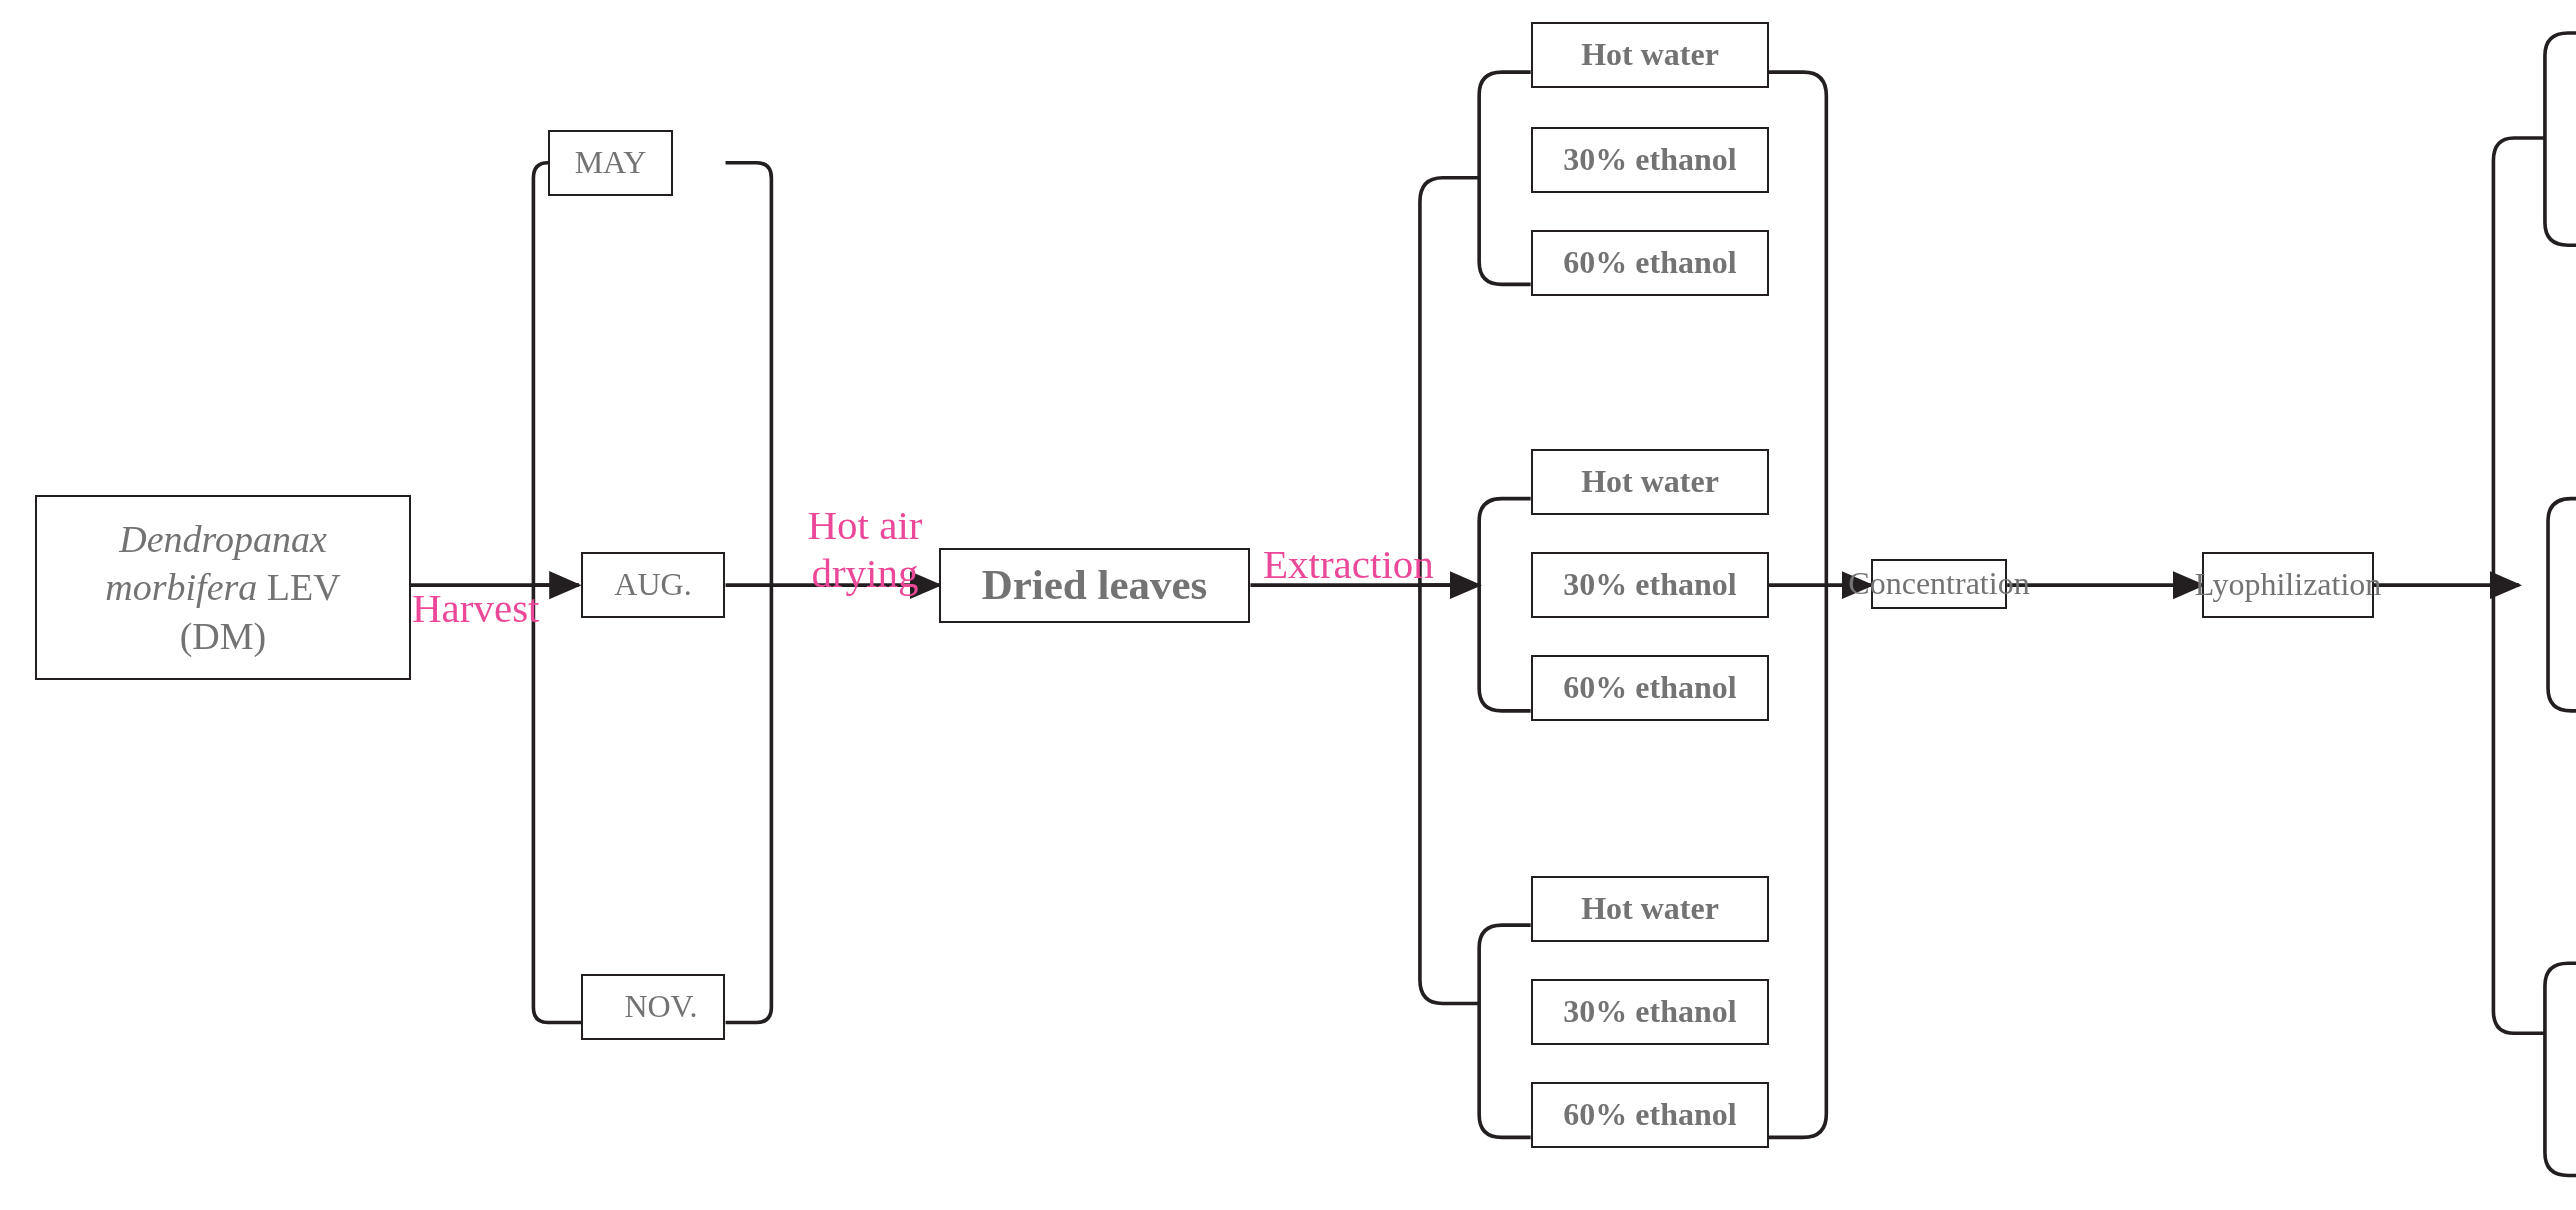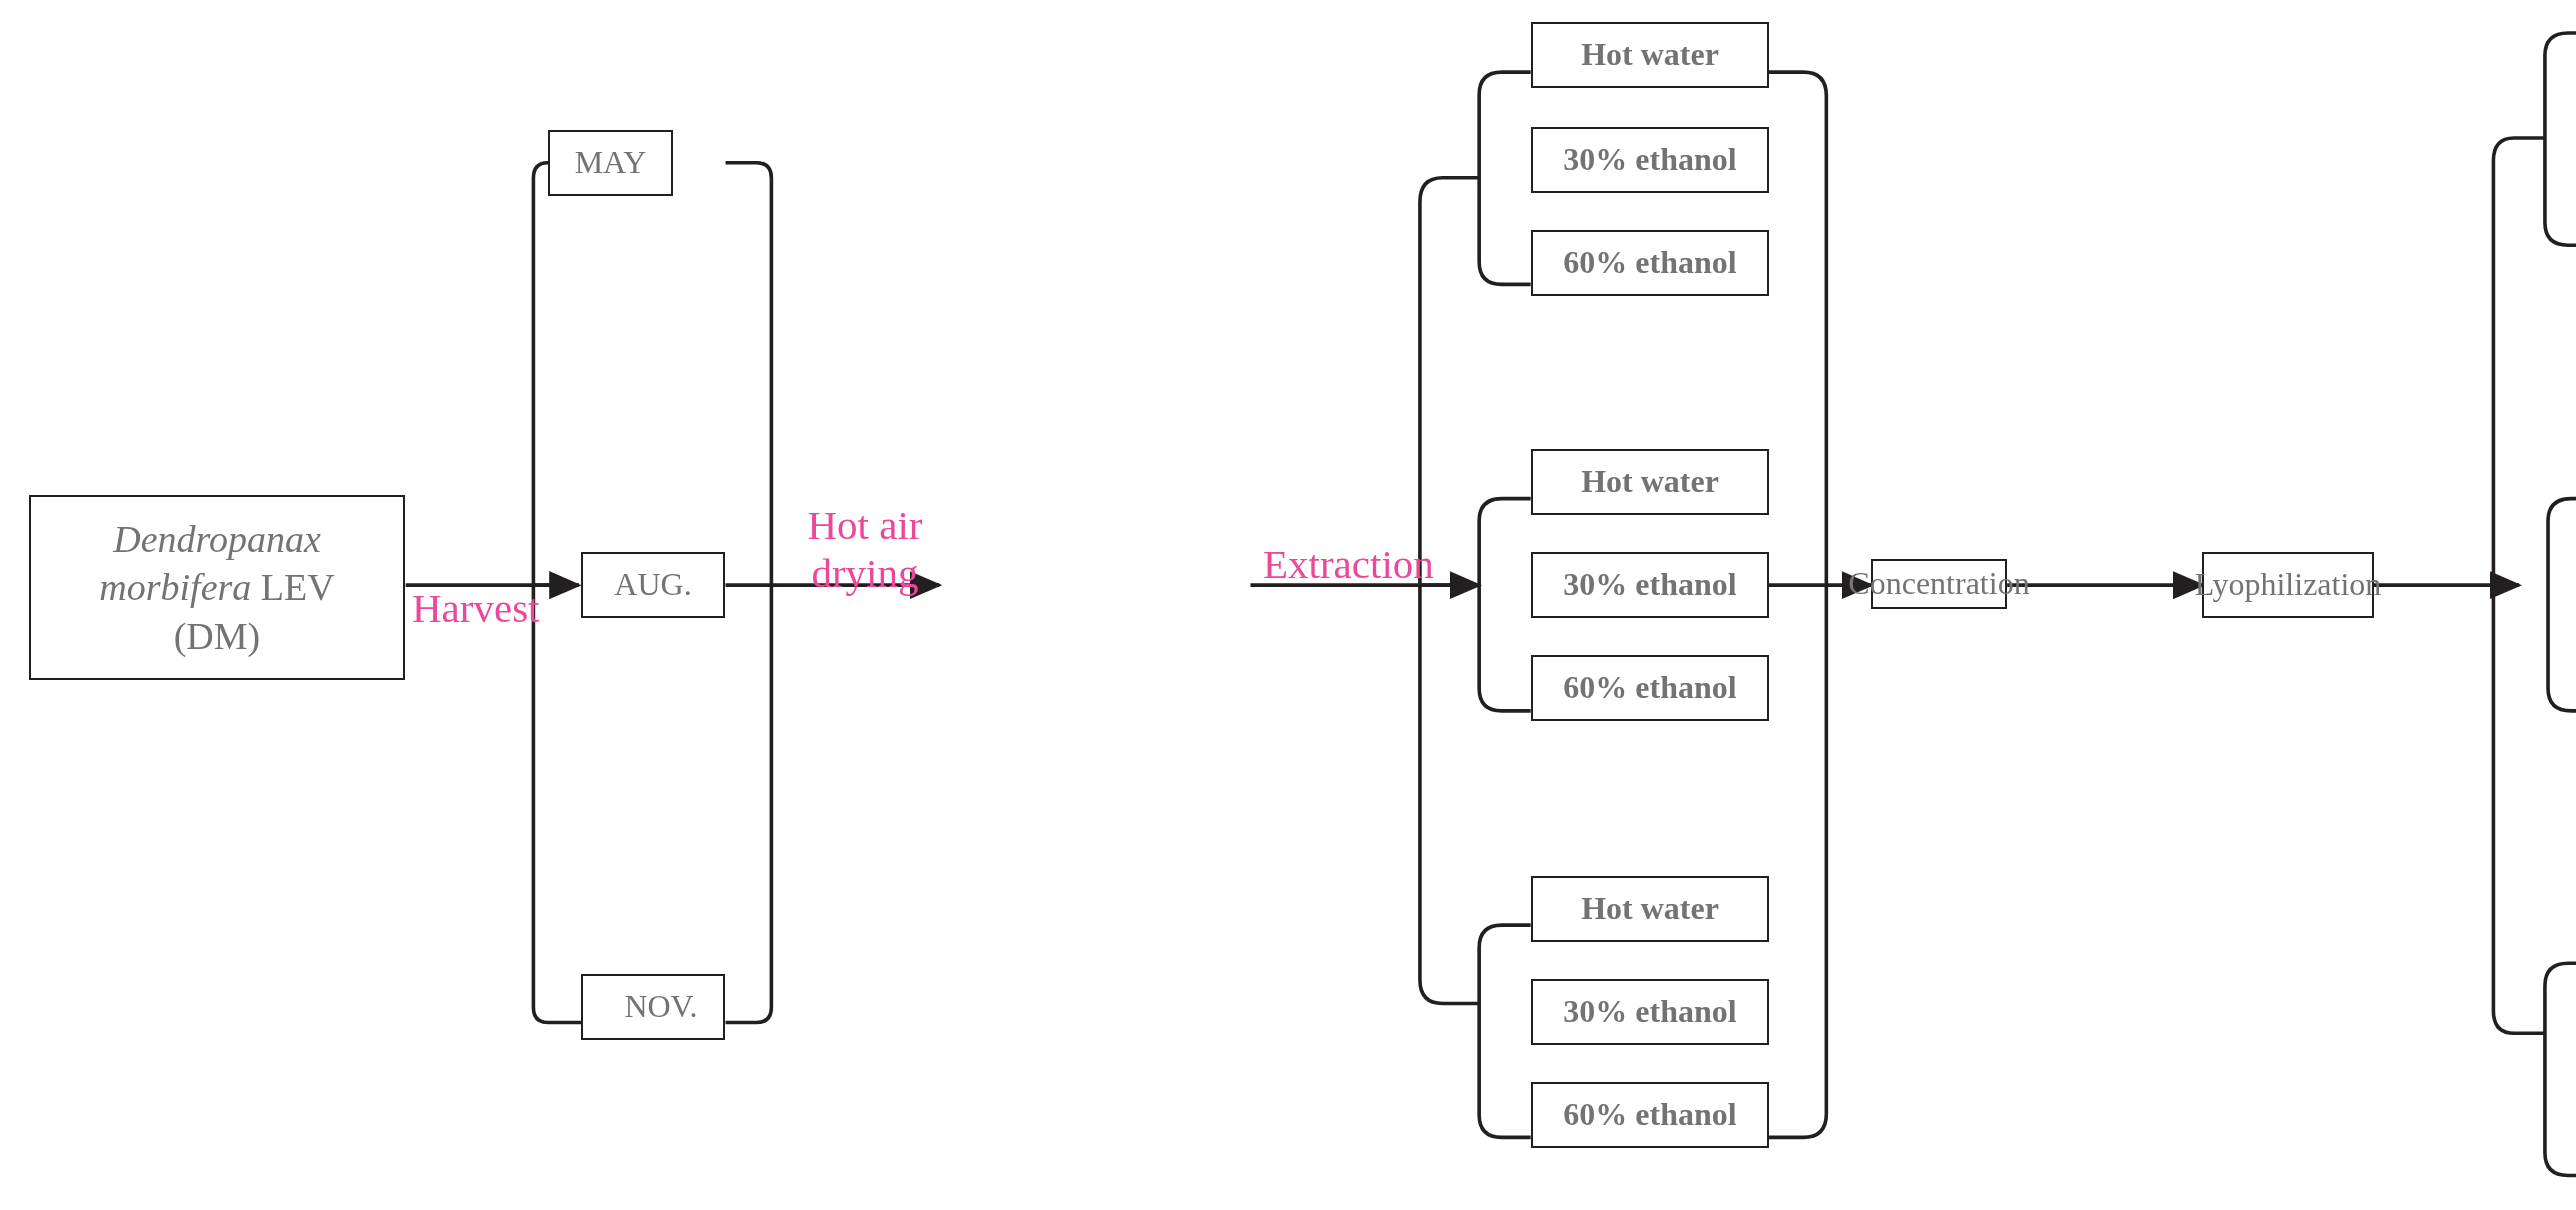--- a/index.html
+++ b/index.html
@@ -97,41 +97,42 @@
                Q4940,476 4985,476 L5041,476"></path>
 
       <path d="M5047,968 L4991,968 Q4946,968 4946,1012 L4946,1336
                Q4946,1380 4991,1380 L5047,1380"></path>
 
       <path d="M5041,1870 L4985,1870 Q4940,1870 4940,1914 L4940,2238
                Q4940,2282 4985,2282 L5041,2282"></path>
     </g>
   </svg>
 
-  <div class="node src" style="left:29px;top:495px;width:376px;height:185px;">
+  <div class="node src" style="left:35px;top:495px;width:376px;height:185px;">
     <span>
       <i class="sp">Dendropanax</i>
       <br>
       <i class="sp">morbifera</i><span> LEV</span>
       <br>
       <span>(DM)</span>
     </span>
   </div>
 
   <div class="edgelabel" style="left:412px;top:541px;width:113px;text-align:left;margin-top:43px;">Harvest</div>
 
   <div class="node month" style="left:548px;top:130px;width:125px;height:66px;text-align:right;">MAY</div>
   <div class="node month" style="left:581px;top:552px;width:144px;height:66px;">AUG.</div>
   <div class="node month" style="left:581px;top:974px;width:144px;height:66px;padding-left:16px;">NOV.</div>
 
   <div class="edgelabel" style="left:793px;top:501px;width:144px;text-align:center;">
     <div>Hot air</div>
     <div>drying</div>
   </div>
 
+  <div class="node dried" style="left:939px;top:548px;width:311px;height:75px;">Dried leaves</div>
 
   <div class="edgelabel" style="left:1263px;top:540px;width:170px;text-align:left;">Extraction</div>
 
   <div class="node solv" style="left:1531px;top:22px;width:238px;height:66px;">Hot water</div>
   <div class="node solv" style="left:1531px;top:127px;width:238px;height:66px;">30% ethanol</div>
   <div class="node solv" style="left:1531px;top:230px;width:238px;height:66px;">60% ethanol</div>
 
   <div class="node solv" style="left:1531px;top:449px;width:238px;height:66px;">Hot water</div>
   <div class="node solv" style="left:1531px;top:552px;width:238px;height:66px;">30% ethanol</div>
   <div class="node solv" style="left:1531px;top:655px;width:238px;height:66px;">60% ethanol</div>

